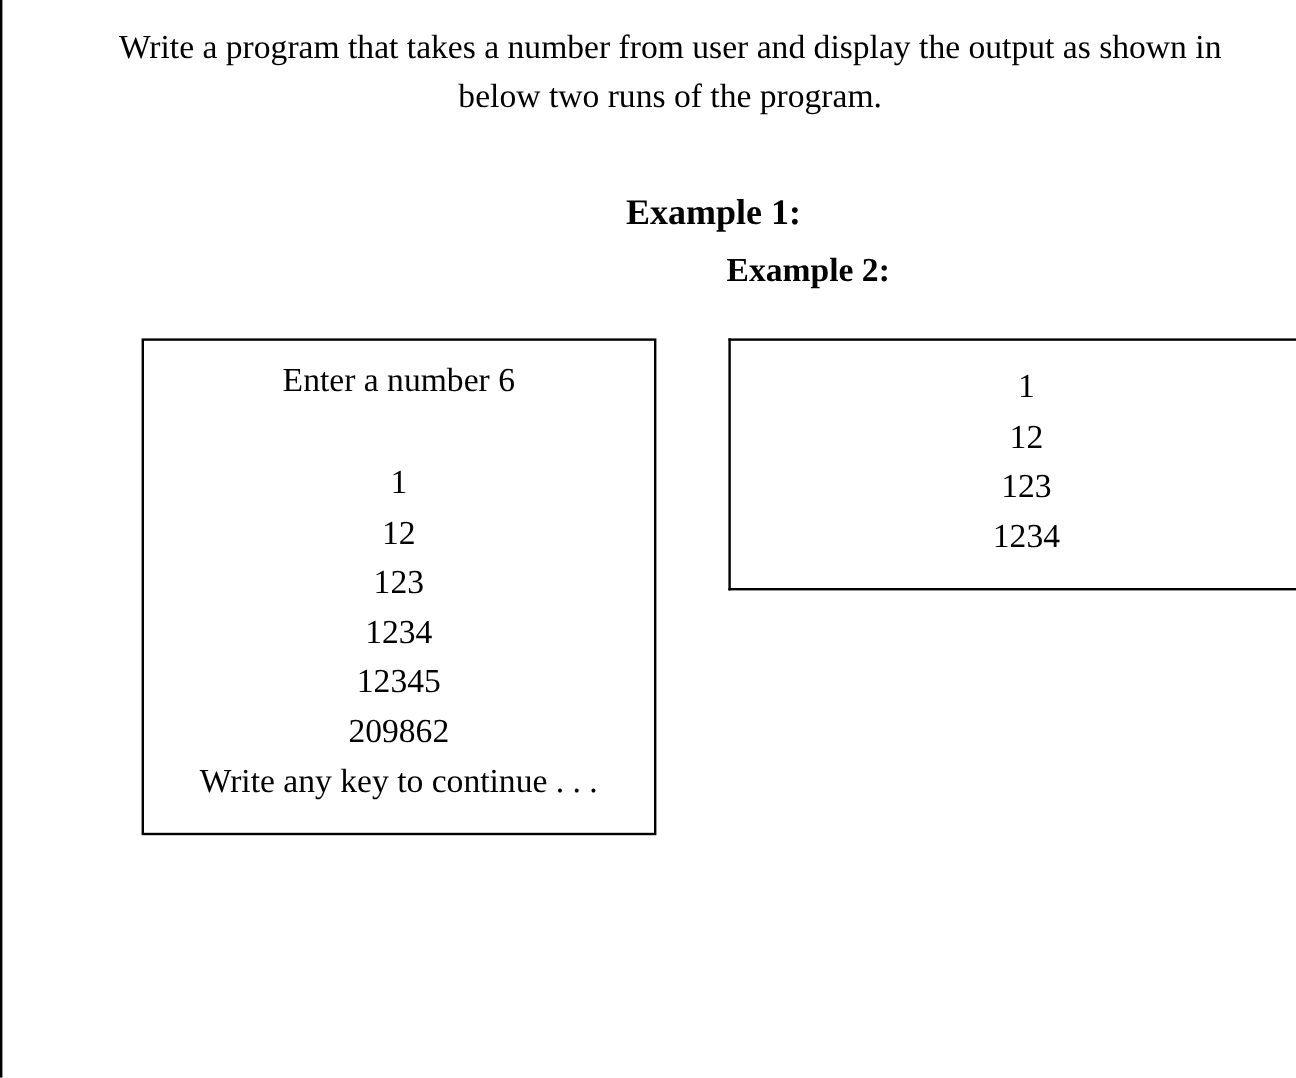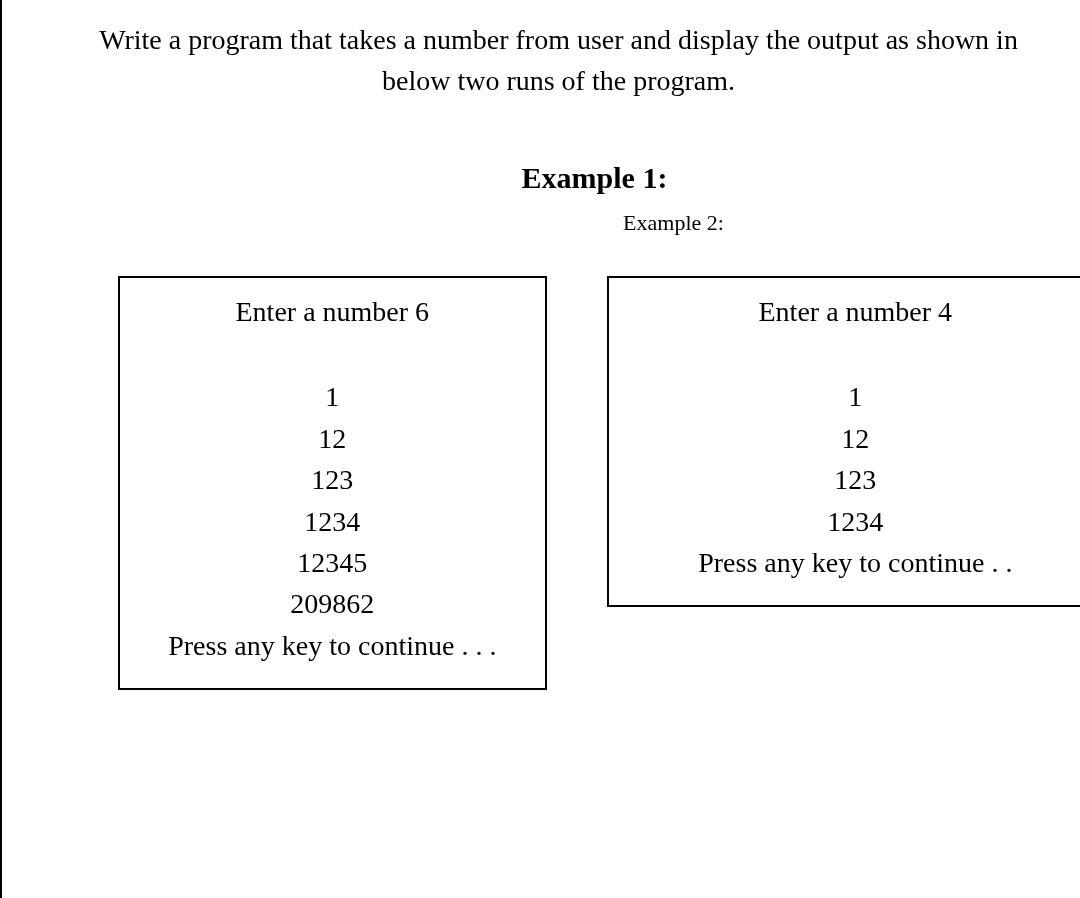--- a/index.html
+++ b/index.html
@@ -27,22 +27,22 @@
     .examples-header {
       margin-bottom: 40px;
     }
     .example-label-1 {
       font-weight: bold;
       font-size: 30px;
       padding-left: 107px;
       margin-bottom: 15px;
     }
     .example-label-2 {
-      font-weight: normal;
-      font-size: 22px;
+      font-weight: bold;
+      font-size: 28px;
       padding-left: 265px;
     }
     .boxes-row {
       display: flex;
       gap: 60px;
       padding-left: 116px;
       align-items: flex-start;
     }
     .console-box {
       border: 2px solid #000;
@@ -77,24 +77,22 @@
 
 <div class="boxes-row">
   <div class="console-box box1">
     <div class="console-input">Enter a number 6</div>
     <div class="console-line">1</div>
     <div class="console-line">12</div>
     <div class="console-line">123</div>
     <div class="console-line">1234</div>
     <div class="console-line">12345</div>
     <div class="console-line">209862</div>
-    <div class="console-press">Press any key to continue . . .</div>
+    <div class="console-press">Write any key to continue . . .</div>
   </div>
 
   <div class="console-box box2">
-    <div class="console-input">Enter a number 4</div>
     <div class="console-line">1</div>
     <div class="console-line">12</div>
     <div class="console-line">123</div>
     <div class="console-line">1234</div>
-    <div class="console-press">Press any key to continue . .</div>
   </div>
 </div>
 
 </body></html>

